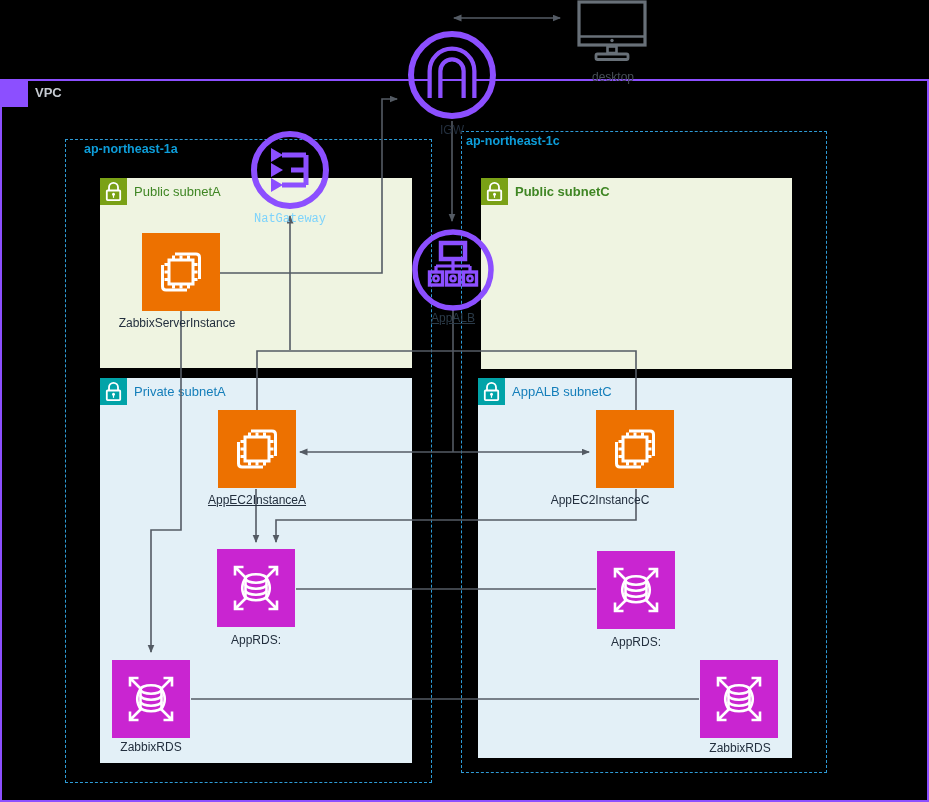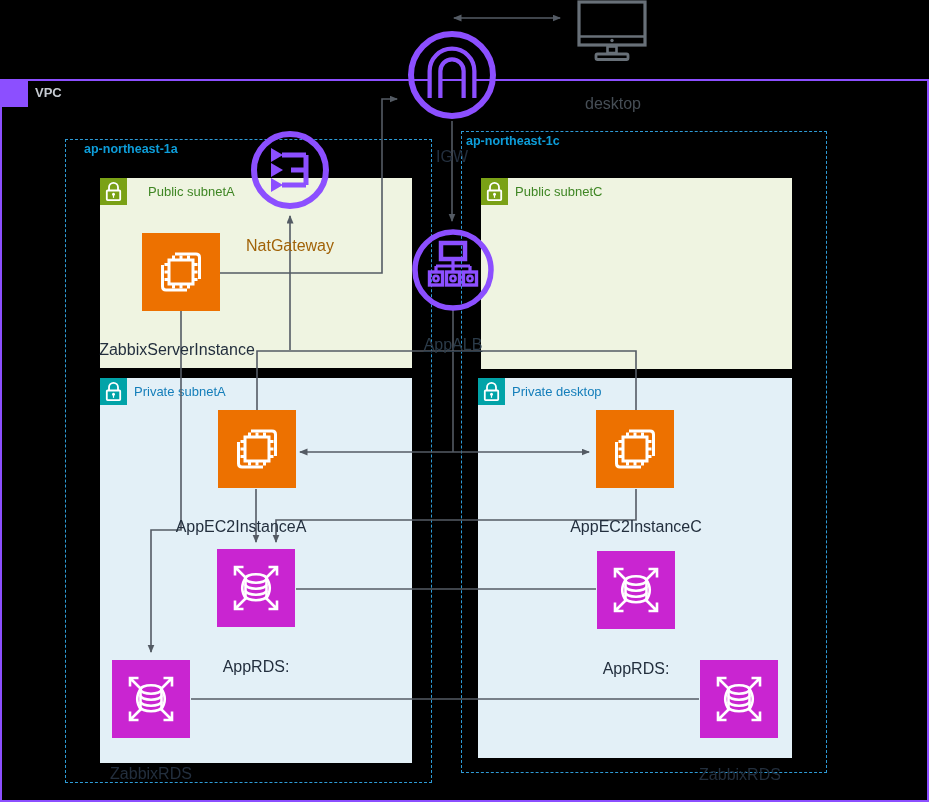--- a/index.html
+++ b/index.html
@@ -1,19 +1,19 @@
 <!DOCTYPE html>
 <html><head>
 <meta charset="utf-8">
 <style>
   html,body{margin:0;padding:0;background:#000;}
   .stage{position:relative;width:929px;height:802px;background:#000;
          font-family:"Liberation Sans",sans-serif;overflow:hidden;}
   .abs{position:absolute;}
-  .lbl{position:absolute;white-space:nowrap;font-size:16px;color:#232F3E;line-height:1.15;margin-top:24px;}
+  .lbl{position:absolute;white-space:nowrap;font-size:12px;color:#232F3E;line-height:1.15;}
   .ctr{transform:translateX(-50%);}
   .bold{font-weight:normal;}
   .vpc-box{position:absolute;left:0;top:79px;width:925px;height:719px;border:2px solid #8C4FFF;}
   .vpc-badge{position:absolute;left:0;top:79px;width:28px;height:28px;background:#8C4FFF;}
   .vpc-label{position:absolute;left:35px;top:85px;font-size:13px;font-weight:bold;color:#C6CBD2;white-space:nowrap;}
   .az{position:absolute;border:1.5px dashed #2E9BD6;}
   .az-label{position:absolute;font-size:12.5px;font-weight:bold;color:#0D9DD9;white-space:nowrap;}
   .subnet{position:absolute;}
   .subnet-label{position:absolute;font-size:13px;white-space:nowrap;}
   .pub{color:#3F8624;}
@@ -72,36 +72,36 @@
 
   <div class="subnet" style="left:100px;top:178px;width:312px;height:190px;background:#EFF4E1;"></div>
   <div class="subnet" style="left:481px;top:178px;width:311px;height:191px;background:#EFF4E1;"></div>
   <div class="subnet" style="left:100px;top:378px;width:312px;height:385px;background:#E3F0F7;"></div>
   <div class="subnet" style="left:478px;top:378px;width:314px;height:380px;background:#E3F0F7;"></div>
 
   <svg class="abs" style="left:100px;top:178px;" width="27" height="27">
       <rect width="27" height="27" fill="#7AA116"></rect>
       <use href="#sym-lock"></use>
     </svg>
-  <div class="subnet-label pub" style="left:148px;top:184px;">Public subnetA</div>
+  <div class="subnet-label pub" style="left:134px;top:184px;">Public subnetA</div>
   <svg class="abs" style="left:481px;top:178px;" width="27" height="27">
       <rect width="27" height="27" fill="#7AA116"></rect>
       <use href="#sym-lock"></use>
     </svg>
-  <div class="subnet-label pub" style="left:515px;top:184px;">Public subnetC</div>
+  <div class="subnet-label pub" style="left:515px;top:184px;font-weight:bold;">Public subnetC</div>
   <svg class="abs" style="left:100px;top:378px;" width="27" height="27">
       <rect width="27" height="27" fill="#01A3A8"></rect>
       <use href="#sym-lock"></use>
     </svg>
   <div class="subnet-label priv" style="left:134px;top:384px;">Private subnetA</div>
   <svg class="abs" style="left:478px;top:378px;" width="27" height="27">
       <rect width="27" height="27" fill="#01A3A8"></rect>
       <use href="#sym-lock"></use>
     </svg>
-  <div class="subnet-label priv" style="left:512px;top:384px;">Private desktop</div>
+  <div class="subnet-label priv" style="left:512px;top:384px;">AppALB subnetC</div>
 
   <svg class="edges" width="929" height="802">
     <defs>
       <marker id="arw" markerUnits="userSpaceOnUse" markerWidth="10" markerHeight="9" refX="7.5" refY="3.5" orient="auto-start-reverse">
         <path d="M0 0 L8.5 3.5 L0 7 Z" fill="#545B64"></path>
       </marker>
     </defs>
     <g stroke="#545B64" stroke-width="1.6" fill="none">
       <path d="M454 18 H560" marker-start="url(#arw)" marker-end="url(#arw)"></path>
       <path d="M452 121 V221" marker-end="url(#arw)"></path>
@@ -147,21 +147,21 @@
       <g stroke="#8C4FFF" stroke-width="5" fill="none">
         <path d="M32 25 H56 M56 25 V55 M32 55 H56 M41 40 H56"></path>
       </g>
       <g fill="#8C4FFF">
         <path d="M21 18 L33 25 L21 32 Z"></path>
         <path d="M21 33 L33 40 L21 47 Z"></path>
         <path d="M21 48 L33 55 L21 62 Z"></path>
       </g>
     </svg>
   </div>
-  <div class="lbl ctr" style="left:290px;top:213px;color:#a16207;">NatGateway</div>
+  <div class="lbl ctr" style="left:290px;top:213px;color:#7dd3fc;font-family:Liberation Mono, monospace;">NatGateway</div>
 
   <div class="abs" style="left:411px;top:228px;">
     <svg class="node-svg" width="84" height="84" viewBox="0 0 84 84">
       <circle cx="42" cy="42" r="38" stroke="#8C4FFF" stroke-width="5.5" fill="none"></circle>
       <g stroke="#8C4FFF" fill="none">
         <rect x="30" y="15" width="24" height="16" stroke-width="4.5"></rect>
         <path d="M42 31 V38 M25 38 H59 M25 38 V44 M42 38 V44 M59 38 V44" stroke-width="3.2"></path>
         <rect x="18.5" y="44" width="13" height="13" stroke-width="3.4"></rect>
         <rect x="35.5" y="44" width="13" height="13" stroke-width="3.4"></rect>
         <rect x="52.5" y="44" width="13" height="13" stroke-width="3.4"></rect>
@@ -180,29 +180,29 @@
     </svg>
   </div>
   <div class="lbl ctr" style="left:177px;top:317px;">ZabbixServerInstance</div>
 
   <div class="abs" style="left:218px;top:410px;">
     <svg class="node-svg" width="78" height="78" viewBox="0 0 78 78">
       <rect width="78" height="78" fill="#ED7100"></rect>
         <use href="#sym-ec2"></use>
     </svg>
   </div>
-  <div class="lbl ctr" style="left:241px;top:494px;">AppEC2InstanceA</div>
+  <div class="lbl ctr" style="left:257px;top:494px;text-decoration:underline;">AppEC2InstanceA</div>
 
   <div class="abs" style="left:596px;top:410px;">
     <svg class="node-svg" width="78" height="78" viewBox="0 0 78 78">
       <rect width="78" height="78" fill="#ED7100"></rect>
         <use href="#sym-ec2"></use>
     </svg>
   </div>
-  <div class="lbl ctr" style="left:636px;top:494px;">AppEC2InstanceC</div>
+  <div class="lbl ctr" style="left:600px;top:494px;">AppEC2InstanceC</div>
 
   <div class="abs" style="left:217px;top:549px;">
     <svg class="node-svg" width="78" height="78" viewBox="0 0 78 78">
       <rect width="78" height="78" fill="#C925D1"></rect>
         <use href="#sym-rds"></use>
     </svg>
   </div>
   <div class="lbl ctr" style="left:256px;top:634px;">AppRDS:</div>
 
   <div class="abs" style="left:597px;top:551px;">

